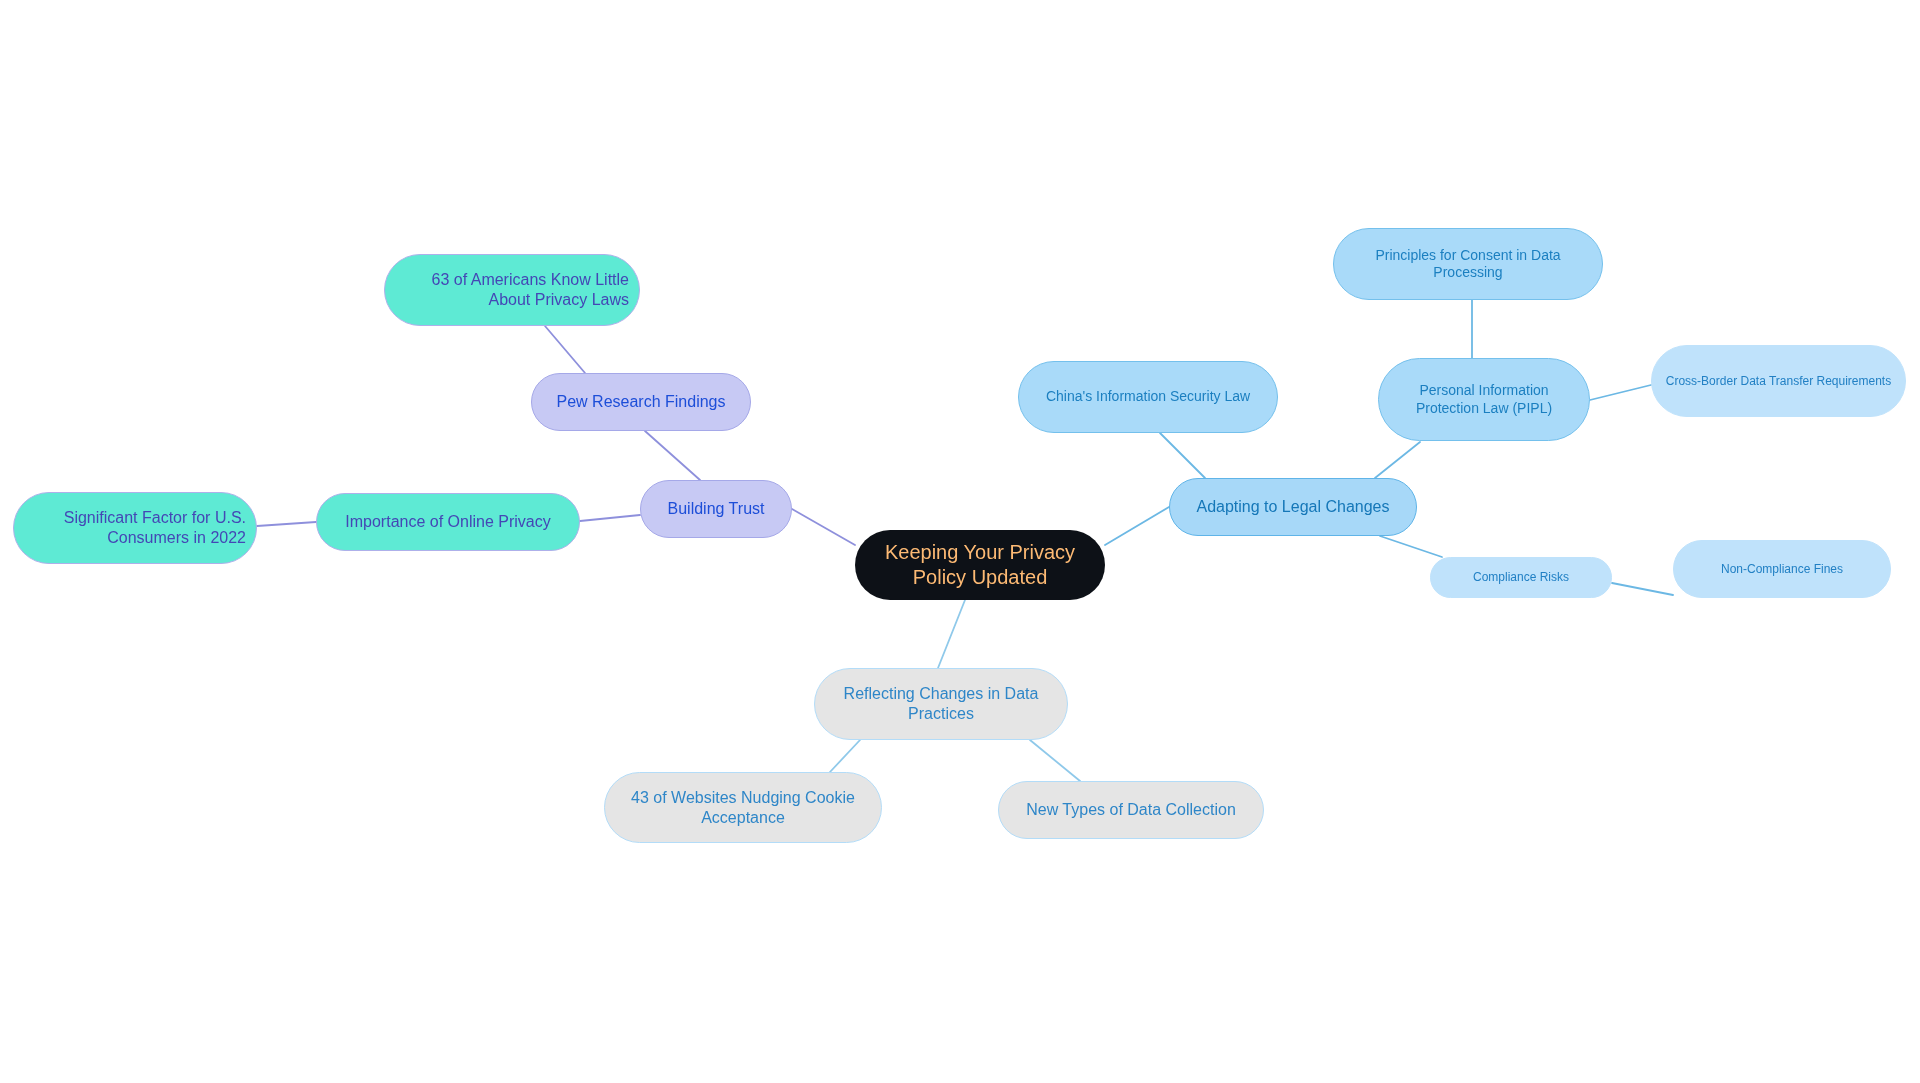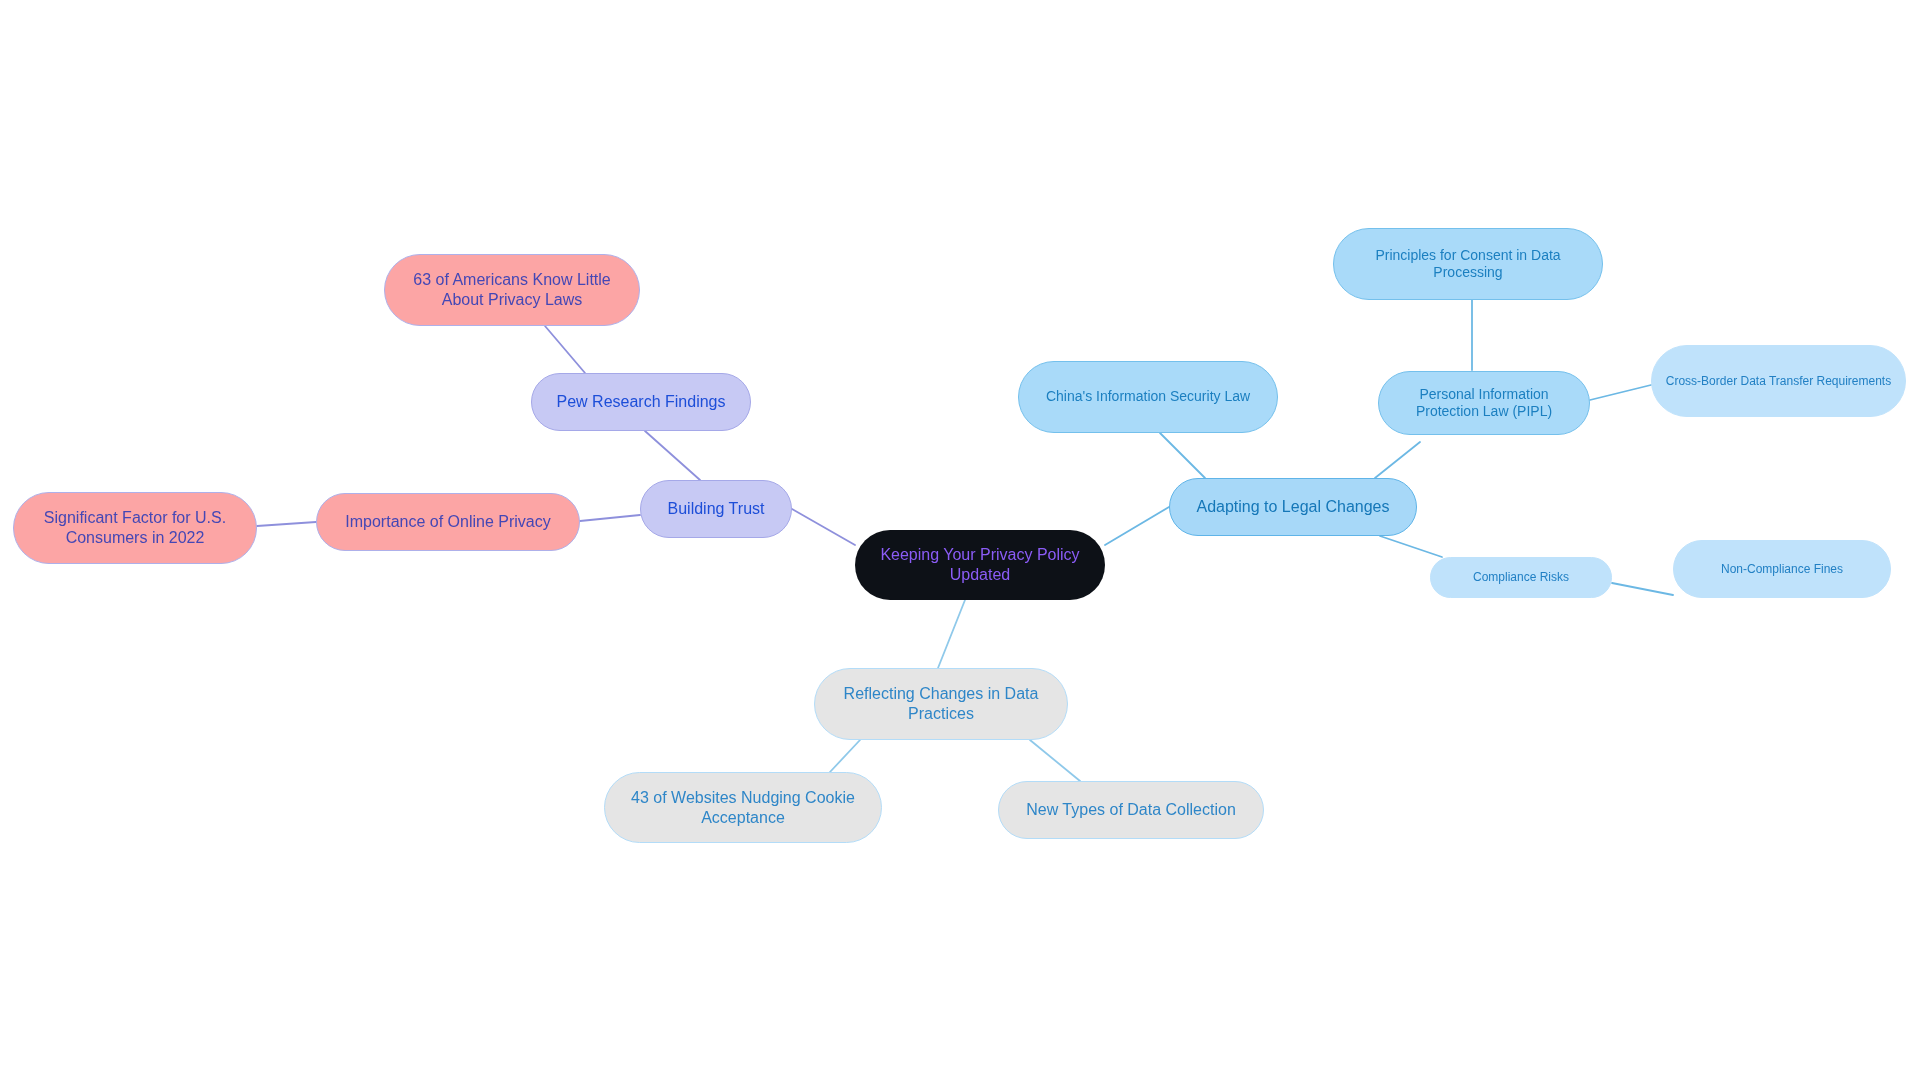--- a/index.html
+++ b/index.html
@@ -28,35 +28,36 @@
     align-items: center;
     justify-content: center;
     text-align: center;
     border-radius: 999px;
     line-height: 1.25;
     padding: 4px 10px;
     white-space: pre-line;
   }
   .node-central {
     background: #0d1117;
-    color: #8b5cf6;
-    font-size: 16px;
+    color: #fdba74;
+    font-size: 20px;
     border: none;
   }
   .node-purple-branch {
     background: #c7c9f4;
     border: 1px solid #a5a8e8;
     color: #1d4ed8;
     font-size: 16px;
   }
   .node-purple-leaf {
-    background: #fca5a5;
+    background: #5eead4;
     border: 1px solid #aeb0ea;
     color: #4447b5;
     font-size: 16px;
+    text-align: right;
   }
   .node-blue-branch {
     background: #a7d8f8;
     border: 1px solid #5fb4e8;
     color: #1577b8;
     font-size: 16px;
   }
   .node-blue-mid {
     background: #a9daf9;
     border: 1px solid #74c0ec;
@@ -116,21 +117,21 @@
   </div>
   <div class="node node-purple-leaf" style="left: 13px; top: 492px; width: 244px; height: 72px;">
     <span>Significant Factor for U.S. Consumers in 2022</span>
   </div>
   <div class="node node-blue-branch" style="left: 1169px; top: 478px; width: 248px; height: 58px;">
     <span>Adapting to Legal Changes</span>
   </div>
   <div class="node node-blue-mid" style="left: 1018px; top: 361px; width: 260px; height: 72px;">
     <span>China's Information Security Law</span>
   </div>
-  <div class="node node-blue-mid" style="left: 1378px; top: 371px; width: 212px; height: 64px;">
+  <div class="node node-blue-mid" style="left: 1378px; top: 358px; width: 212px; height: 83px;">
     <span>Personal Information Protection Law (PIPL)</span>
   </div>
   <div class="node node-blue-mid" style="left: 1333px; top: 228px; width: 270px; height: 72px;">
     <span>Principles for Consent in Data Processing</span>
   </div>
   <div class="node node-blue-leaf" style="left: 1651px; top: 345px; width: 255px; height: 72px;">
     <span>Cross-Border Data Transfer Requirements</span>
   </div>
   <div class="node node-blue-leaf" style="left: 1430px; top: 557px; width: 182px; height: 41px;">
     <span>Compliance Risks</span>

